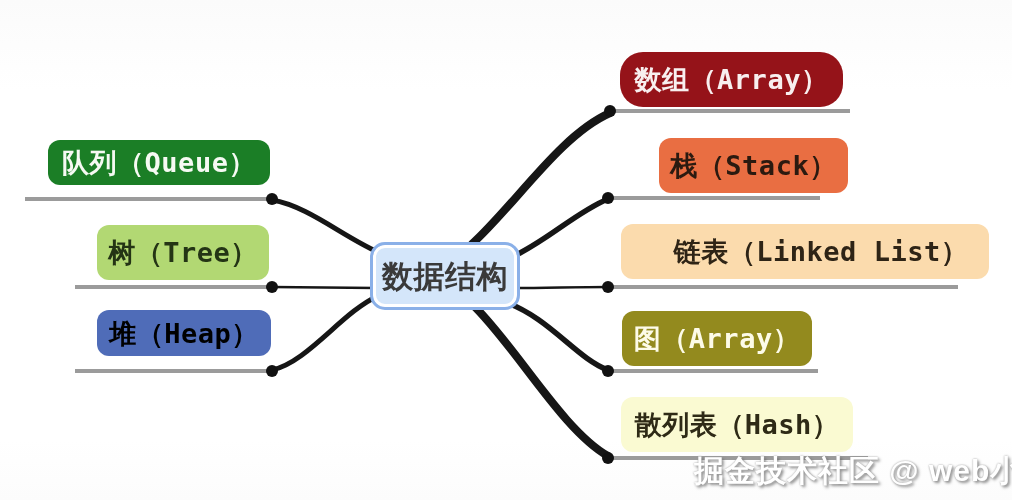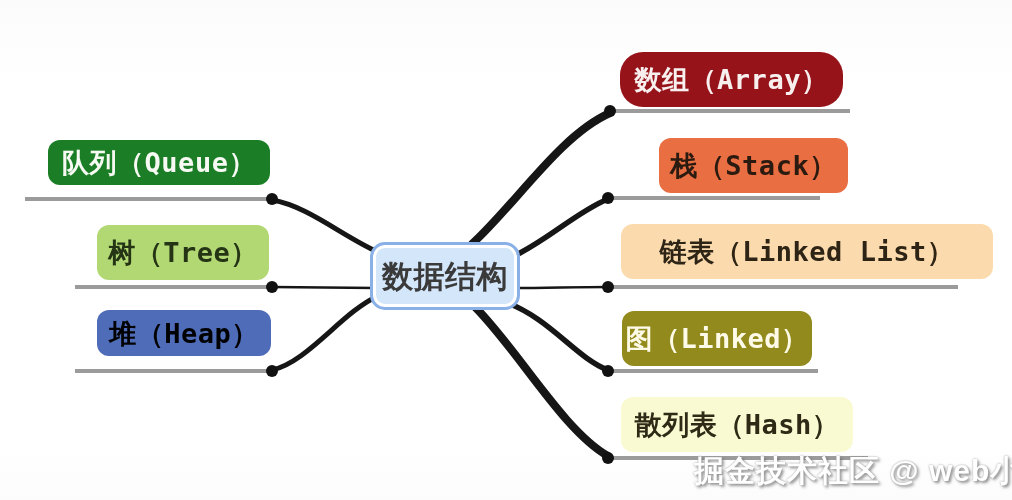--- a/index.html
+++ b/index.html
@@ -63,23 +63,23 @@
   <div class="node" style="left: 48px; top: 140px; width: 222px; height: 45px; background-color: rgb(27, 126, 38); color: rgb(246, 250, 243);">队列（Queue）</div>
 
   <div class="node" style="left: 97px; top: 225px; width: 172px; height: 55px; background-color: rgb(178, 216, 115); color: rgb(36, 52, 21);">树（Tree）</div>
 
   <div class="node" style="left: 97px; top: 310px; width: 174px; height: 46px; background-color: rgb(79, 108, 184); color: #000000;">堆（Heap）</div>
 
   <div class="node" style="left: 620px; top: 52px; width: 223px; height: 55px; background-color: rgb(149, 19, 25); color: rgb(248, 239, 239); border-radius: 23px;">数组（Array）</div>
 
   <div class="node" style="left: 621px; top: 138px; width: 189px; height: 55px; background-color: rgb(233, 110, 66); color: rgb(43, 26, 16); margin-left: 38px;">栈（Stack）</div>
 
-  <div class="node" style="left: 621px; top: 224px; width: 372px; height: 55px; background-color: rgb(251, 219, 173); color: rgb(46, 36, 22);">链表（Linked List）</div>
+  <div class="node" style="left: 621px; top: 224px; width: 336px; height: 55px; background-color: rgb(251, 219, 173); color: rgb(46, 36, 22); padding-left: 32px;">链表（Linked List）</div>
 
-  <div class="node" style="left: 622px; top: 311px; width: 190px; height: 55px; background-color: rgb(147, 138, 30); color: rgb(253, 251, 232);">图（Linked）</div>
+  <div class="node" style="left: 622px; top: 311px; width: 190px; height: 55px; background-color: rgb(147, 138, 30); color: rgb(253, 251, 232);">图（Array）</div>
 
   <div class="node" style="left: 621px; top: 397px; width: 232px; height: 55px; background-color: rgb(250, 250, 210); color: rgb(46, 42, 22);">散列表（Hash）</div>
 
   <div class="node root-node" style="left: 370px; top: 242px; width: 144px; height: 62px; background-color: rgb(212, 230, 250); border-color: rgb(138, 176, 232); color: rgb(58, 58, 58);">数据结构</div>
 
   <div class="watermark" style="color: rgb(255, 255, 255);">掘金技术社区 @ web小张</div>
 
 </div>
 
 </body></html>

